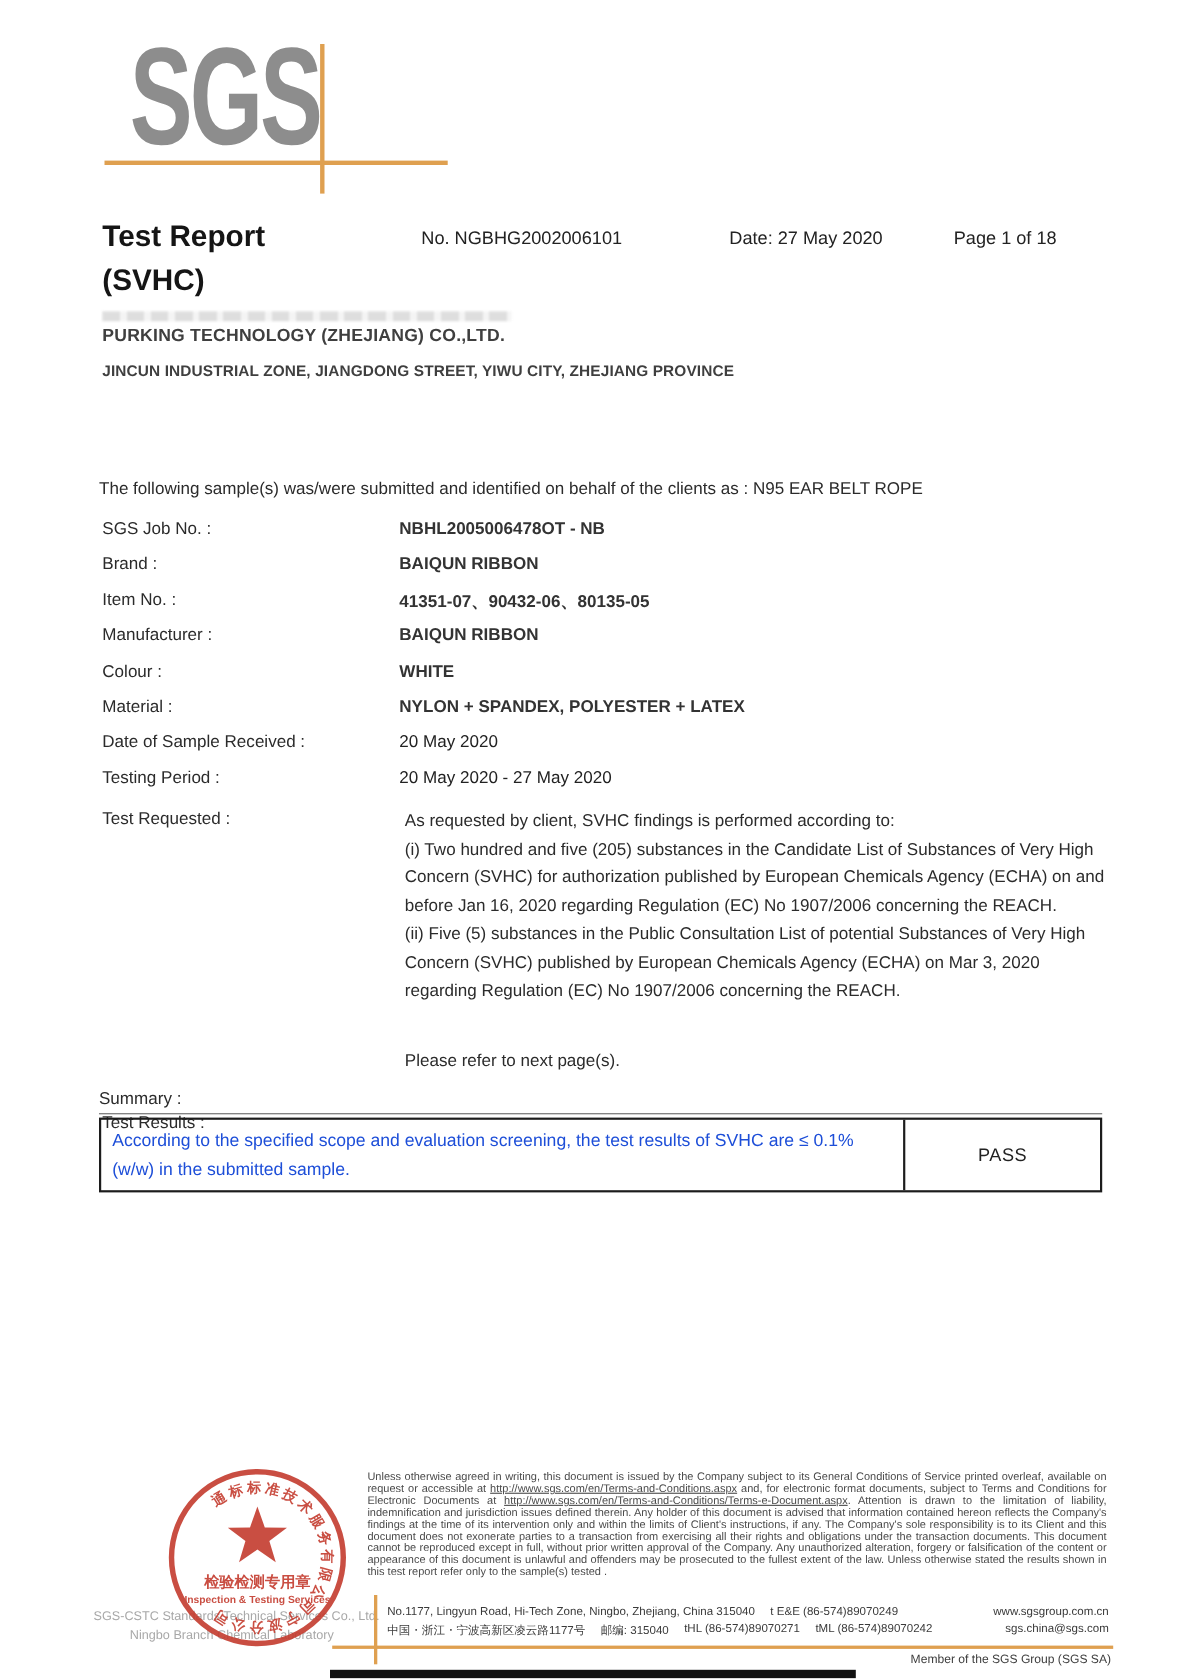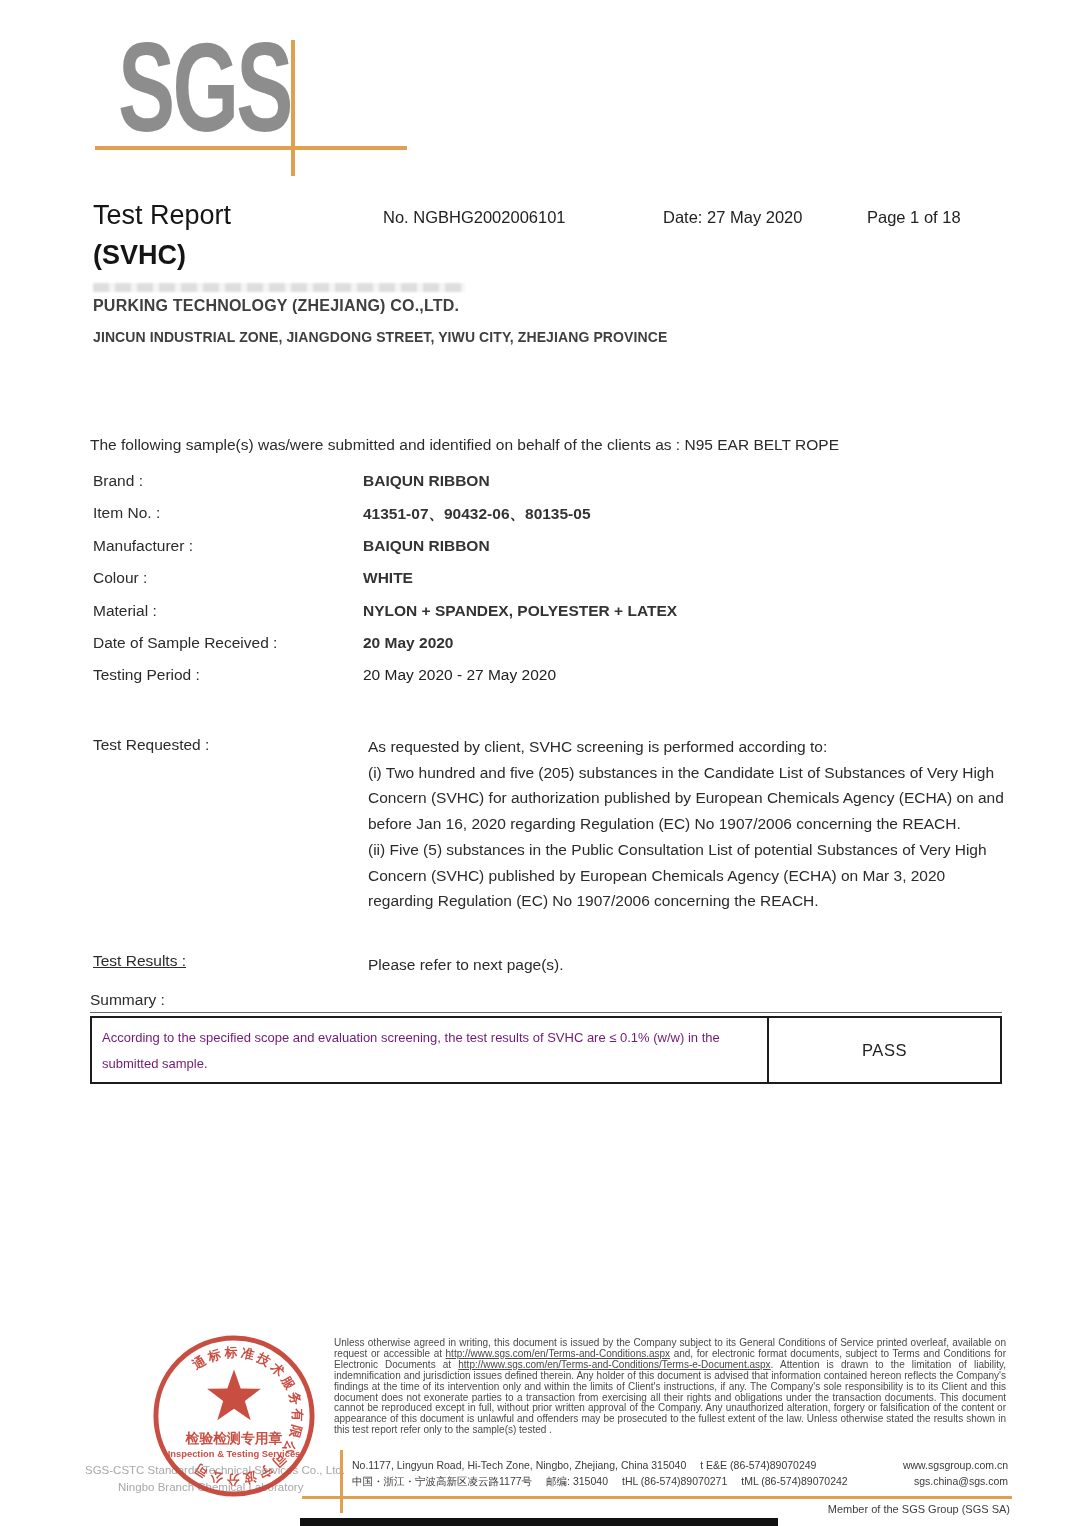--- a/index.html
+++ b/index.html
@@ -9,21 +9,21 @@
 
   
   .logo-wrap { position:absolute; left:95px; top:40px; width:330px; height:140px; }
   .logo-text { position:absolute; left:23px; top:-28px; font-size:126px; font-weight:bold;
                color:#8d8d8d; letter-spacing:-4px; transform:scaleX(0.68); transform-origin:left top;
                line-height:1.2; }
   .logo-hline { position:absolute; left:0; top:106px; width:312px; height:4px; background:#dfa050; }
   .logo-vline { position:absolute; left:196px; top:0px; width:4px; height:136px; background:#dfa050; }
 
   
-  .title1 { position:absolute; left:93px; top:200px; font-size:27px; font-weight:normal; color:#151515; }
+  .title1 { position:absolute; left:93px; top:200px; font-size:27px; font-weight:bold; color:#151515; }
   .title2 { position:absolute; left:93px; top:240px; font-size:27px; font-weight:bold; color:#151515; }
   .meta   { position:absolute; top:208px; font-size:16.5px; color:#222; }
   .meta.no   { left:383px;text-align:center; }
   .meta.date { left:663px; }
   .meta.page { left:867px; }
 
   
   .smudge { position:absolute; left:93px; top:283px; width:372px; height:9px;
             background:repeating-linear-gradient(90deg,#d9d9d9 0 16px, #f3f3f3 16px 22px);
             filter:blur(1.1px); opacity:.85; }
@@ -37,30 +37,30 @@
   .fields { position:absolute; left:93px; top:472px; width:930px; }
   .frow { display:flex; height:32.4px; align-items:flex-start; }
   .flabel { width:270px; flex:none; font-size:15.5px; color:#2b2b2b; }
   .fvalue { font-size:15.5px; color:#222; }
   .frow:nth-child(-n+6) .fvalue { font-weight:bold; color:#333; }
 
   
   .treq-label { position:absolute; left:93px; top:736px; font-size:15.5px; color:#2b2b2b; }
   .treq-body  { position:absolute; left:368px; top:734px; width:645px; font-size:15.5px;
                 line-height:25.7px; color:#2b2b2b; }
-  .tres-label { position:absolute; left:93px; top:952px; font-size:15.5px; color:#2b2b2b;text-decoration:underline; }
+  .tres-label { position:absolute; left:93px; top:1012px; font-size:15.5px; color:#2b2b2b; }
   .tres-value { position:absolute; left:368px; top:956px; font-size:15.5px; color:#2b2b2b; }
 
   
   .summary-label { position:absolute; left:90px; top:991px; font-size:15.5px; color:#2b2b2b; }
   .summary-topline { position:absolute; left:90px; top:1012px; width:912px; height:1px; background:#666; }
   .summary-box { position:absolute; left:90px; top:1016px; width:912px; height:68px;
                  border:2px solid #1c1c1c; display:flex; }
-  .summary-cell-left { flex:none; width:677px; border-right:2px solid #1c1c1c;
-                       padding:7px 10px 0 10px; font-size:13px; line-height:26px; color:#701a75; }
+  .summary-cell-left { flex:none; width:731px; border-right:2px solid #1c1c1c;
+                       padding:7px 10px 0 10px; font-size:16px; line-height:26px; color:#1d4ed8; }
   .summary-cell-right { flex:1; display:flex; align-items:center; justify-content:center;
                         font-size:16.5px; color:#222; letter-spacing:.5px; }
 
   
   .stamp-company-1 { position:absolute; left:85px; top:1464px; font-size:11.5px; color:#a8a8a8; }
   .stamp-company-2 { position:absolute; left:118px; top:1481px; font-size:11.5px; color:#a8a8a8; }
   .stamp { position:absolute; left:150px; top:1332px; width:168px; height:168px; opacity:.9; }
 
   
   .terms { position:absolute; left:334px; top:1338px; width:672px; font-size:10px;
@@ -97,20 +97,24 @@
 
   <div class="smudge"></div>
 
   <div class="client-name">PURKING TECHNOLOGY (ZHEJIANG) CO.,LTD.</div>
   <div class="client-addr">JINCUN INDUSTRIAL ZONE, JIANGDONG STREET, YIWU CITY, ZHEJIANG PROVINCE</div>
 
   <div class="intro">The following sample(s) was/were submitted and identified on behalf of the clients as : N95 EAR BELT ROPE</div>
 
   <div class="fields">
     <div class="frow">
+      <span class="flabel">SGS Job No. :</span>
+      <span class="fvalue">NBHL2005006478OT - NB</span>
+    </div>
+    <div class="frow">
       <span class="flabel">Brand :</span>
       <span class="fvalue">BAIQUN RIBBON</span>
     </div>
     <div class="frow">
       <span class="flabel">Item No. :</span>
       <span class="fvalue">41351-07、90432-06、80135-05</span>
     </div>
     <div class="frow">
       <span class="flabel">Manufacturer :</span>
       <span class="fvalue">BAIQUN RIBBON</span>
@@ -128,21 +132,21 @@
       <span class="fvalue">20 May 2020</span>
     </div>
     <div class="frow">
       <span class="flabel">Testing Period :</span>
       <span class="fvalue">20 May 2020 - 27 May 2020</span>
     </div>
   </div>
 
   <div class="treq-label">Test Requested :</div>
   <div class="treq-body">
-    <div>As requested by client, SVHC screening is performed according to:</div>
+    <div>As requested by client, SVHC findings is performed according to:</div>
     <div>(i) Two hundred and five (205) substances in the Candidate List of Substances of Very High Concern (SVHC) for authorization published by European Chemicals Agency (ECHA) on and before Jan 16, 2020 regarding Regulation (EC) No 1907/2006 concerning the REACH.</div>
     <div>(ii) Five (5) substances in the Public Consultation List of potential Substances of Very High Concern (SVHC) published by European Chemicals Agency (ECHA) on Mar 3, 2020 regarding Regulation (EC) No 1907/2006 concerning the REACH.</div>
   </div>
 
   <div class="tres-label">Test Results :</div>
   <div class="tres-value">Please refer to next page(s).</div>
 
   <div class="summary-label">Summary :</div>
   <div class="summary-topline"></div>
   <div class="summary-box">

